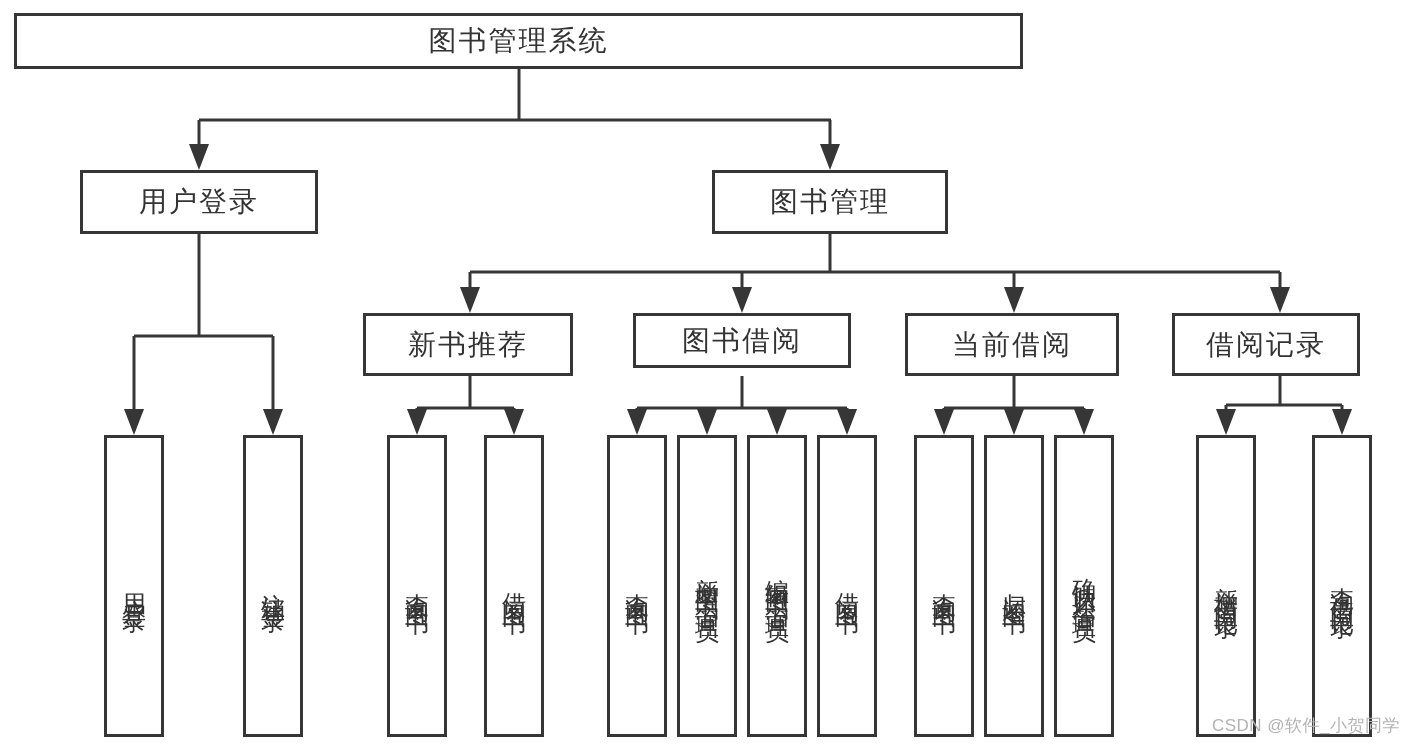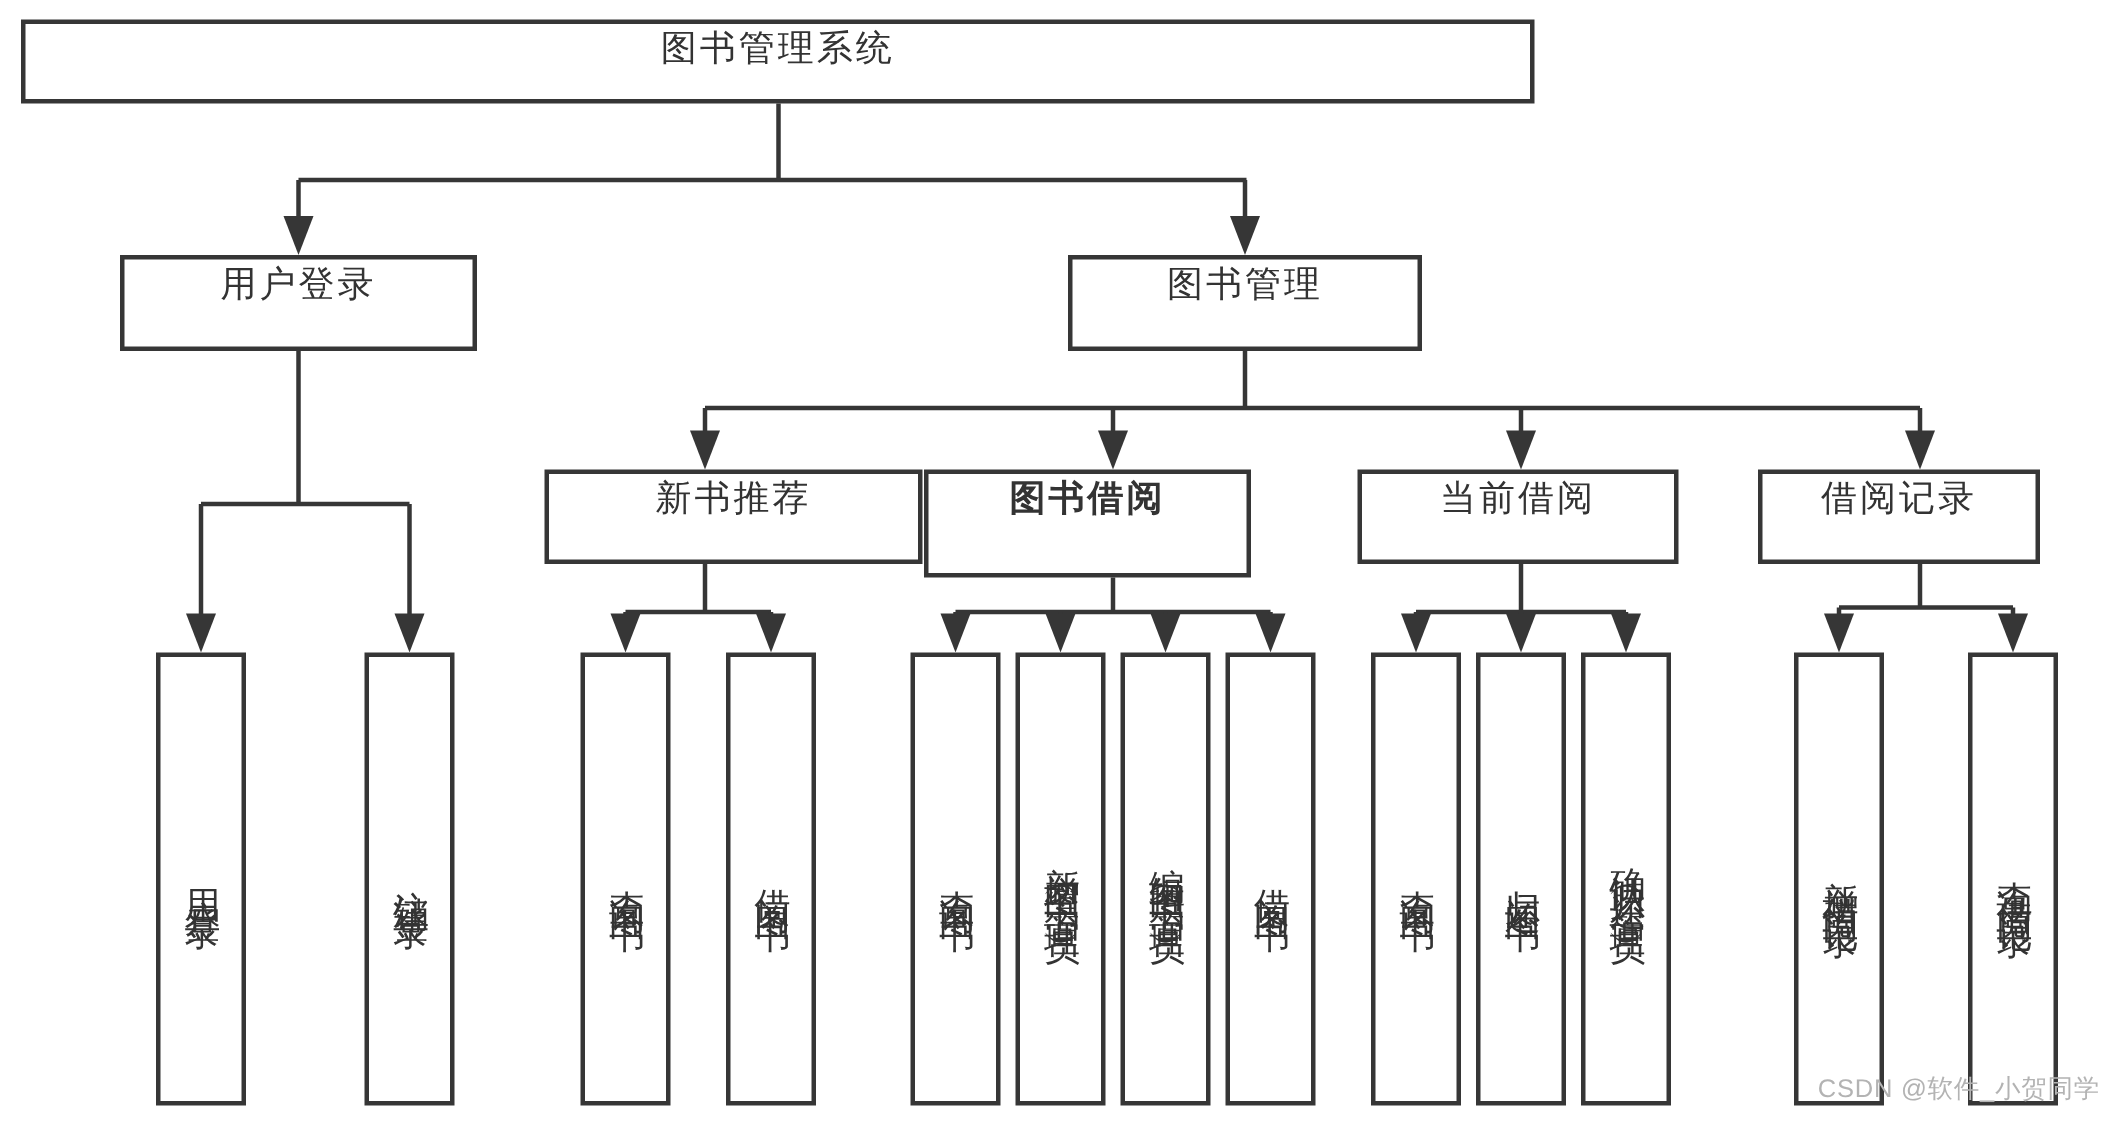--- a/index.html
+++ b/index.html
@@ -13,23 +13,23 @@
   }
   .wires { position: absolute; left: 0; top: 0; }
   .wire  { stroke: var(--line, #363636); stroke-width: 3; fill: none; }
   .arrow { fill: var(--line, #363636); stroke: none; }
   .node {
     position: absolute;
     box-sizing: border-box;
     border: 3px solid var(--line, #363636);
     background: var(--box_bg, #ffffff);
     display: flex;
-    align-items: flex-start;
+    align-items: center;
     justify-content: center;
-    font-size: 24px;
+    font-size: 28px;
     letter-spacing: 2px;
     color: var(--text, #333333);
     white-space: nowrap;
   }
   .leaf {
     position: absolute;
     box-sizing: border-box;
     border: 3px solid var(--line, #363636);
     background: var(--box_bg, #ffffff);
     top: 435px;
@@ -143,24 +143,24 @@
     <span>图书管理系统</span>
   </div>
 
   <div class="node" style="left:80px; top:170px; width:238px; height:64px;">
     <span>用户登录</span>
   </div>
   <div class="node" style="left:712px; top:170px; width:236px; height:64px;">
     <span>图书管理</span>
   </div>
 
-  <div class="node" style="left:363px; top:313px; width:252px; height:63px;">
+  <div class="node" style="left:363px; top:313px; width:210px; height:63px;">
     <span>新书推荐</span>
   </div>
-  <div class="node" style="left:616px; top:313px; width:218px; height:72px;font-weight:bold;">
+  <div class="node" style="left:633px; top:313px; width:218px; height:55px;">
     <span>图书借阅</span>
   </div>
   <div class="node" style="left:905px; top:313px; width:214px; height:63px;">
     <span>当前借阅</span>
   </div>
   <div class="node" style="left:1172px; top:313px; width:188px; height:63px;">
     <span>借阅记录</span>
   </div>
 
   <div class="leaf" style="left:104px;">

